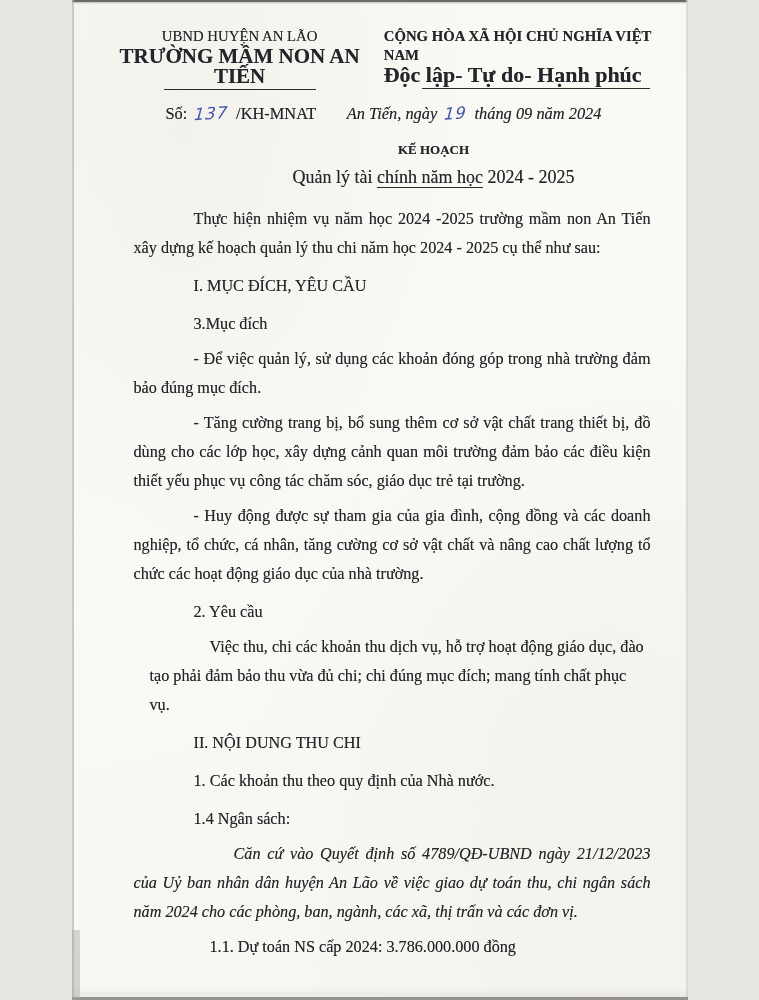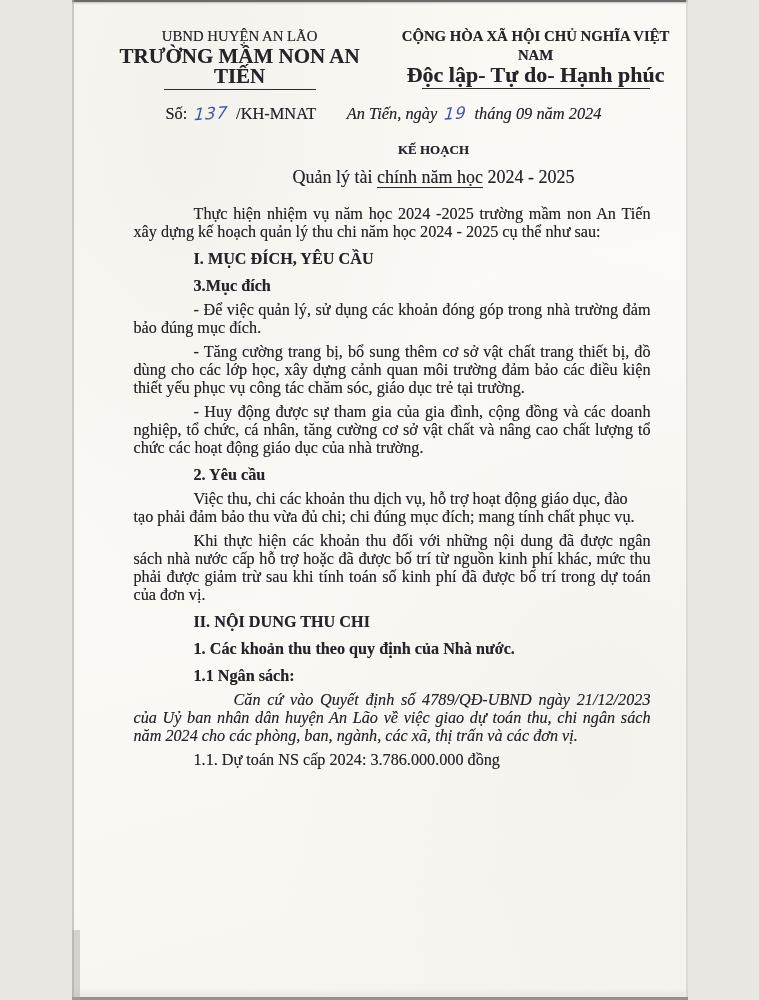--- a/index.html
+++ b/index.html
@@ -19,21 +19,21 @@
   .edge-top    { top:0; left:0; right:0; height:2px; background:#6a6a6a; box-shadow:0 1px 2px rgba(120,118,112,.45); }
   .edge-bottom { bottom:0; left:0; right:0; height:3px; background:#94928e; box-shadow:0 -3px 7px rgba(140,138,132,.28); }
   .edge-left   { top:0; bottom:0; left:0; width:2px; background:#b2b0aa; opacity:.65; }
   .edge-right  { top:0; bottom:0; right:0; width:2px; background:#d6d4ce; opacity:.8; }
   .corner-bl   { left:0; bottom:0; width:8px; height:70px; background:#a8a6a0; opacity:.45; }
   .crease      { position:absolute; left:702px; top:330px; width:1px; height:186px; background:#c6c4be; opacity:.85; }
 
   
   .header { display:flex; margin-top:27px; }
   .hdr-left  { width:272px; margin-left:48px; text-align:center; }
-  .hdr-right { width:344px; margin-left:24px; text-align:center; }
+  .hdr-right { width:344px; margin-left:24px; }
   .hdr-l1 { font-size:14.8px; line-height:19px; }
   .hdr-l1.b, .hdr-l2 { font-weight:bold; }
   .hdr-l2 { font-size:21px; line-height:20px; }
   .hdr-right .hdr-l2 { font-size:22px; }
   .rule { height:0; border-top:1.6px solid #2c2a30; margin:3px auto 0; }
   .rule-left { width:152px; }
   .rule-right { width:228px; }
 
   
   .ref-row { display:flex; align-items:baseline; margin-top:14px; }
@@ -48,26 +48,26 @@
 
   
   .title-wrap { width:724px; text-align:center; margin-top:14px; }
   .title1 { font-size:13px; font-weight:bold; line-height:24px; }
   .title2 { font-size:18px;  font-weight:normal; line-height:24px; margin-top:3px; }
   .title2 .u { border-bottom:1.7px solid #2c2a30; }
 
   
   .body { margin:16px 37px 0 62px; }
   .body p {
-    margin:6px 0 0 0; font-size:16.2px; line-height:18px;
+    margin:6px 0 0 0; font-size:16.2px; line-height:29px;
     text-align:justify; text-indent:60px;
   }
   .body p:first-child { margin-top:0; }
-  .body p.head { font-weight:bold; text-align:left; margin-top:9px; }
-  .body p.noj  { text-align:left; }
+  .body p.head { font-weight:normal; text-align:left; margin-top:9px; }
+  .body p.noj  { text-align:left;margin-left:16px; }
   .body p.cite { font-style:italic; text-indent:100px; }
 
   
   .stamp { position:absolute; left:700px; top:357px; opacity:.85; }
   .stamp text { font-family:"DejaVu Sans", sans-serif; text-shadow:none; }
 </style>
 </head>
 <body>
 
 <div class="page">
@@ -111,24 +111,23 @@
 
   <div class="body">
     <p>Thực hiện nhiệm vụ năm học 2024 -2025 trường mầm non An Tiến xây dựng kế hoạch quản lý thu chi năm học 2024 - 2025 cụ thể như sau:</p>
     <p class="head">I. MỤC ĐÍCH, YÊU CẦU</p>
     <p class="head">3.Mục đích</p>
     <p>- Để việc quản lý, sử dụng các khoản đóng góp trong nhà trường đảm bảo đúng mục đích.</p>
     <p>- Tăng cường trang bị, bổ sung thêm cơ sở vật chất trang thiết bị, đồ dùng cho các lớp học, xây dựng cảnh quan môi trường đảm bảo các điều kiện thiết yếu phục vụ công tác chăm sóc, giáo dục trẻ tại trường.</p>
     <p>- Huy động được sự tham gia của gia đình, cộng đồng và các doanh nghiệp, tổ chức, cá nhân, tăng cường cơ sở vật chất và nâng cao chất lượng tổ chức các hoạt động giáo dục của nhà trường.</p>
     <p class="head">2. Yêu cầu</p>
     <p class="noj">Việc thu, chi các khoản thu dịch vụ, hỗ trợ hoạt động giáo dục, đào tạo phải đảm bảo thu vừa đủ chi; chi đúng mục đích; mang tính chất phục vụ.</p>
-    <p>Khi thực hiện các khoản thu đối với những nội dung đã được ngân sách nhà nước cấp hỗ trợ hoặc đã được bố trí từ nguồn kinh phí khác, mức thu phải được giảm trừ sau khi tính toán số kinh phí đã được bố trí trong dự toán của đơn vị.</p>
     <p class="head">II. NỘI DUNG THU CHI</p>
     <p class="head">1. Các khoản thu theo quy định của Nhà nước.</p>
-    <p class="head">1.1 Ngân sách:</p>
+    <p class="head">1.4 Ngân sách:</p>
     <p class="cite">Căn cứ vào Quyết định số 4789/QĐ-UBND ngày 21/12/2023 của Uỷ ban nhân dân huyện An Lão về việc giao dự toán thu, chi ngân sách năm 2024 cho các phòng, ban, ngành, các xã, thị trấn và các đơn vị.</p>
     <p class="noj">1.1. Dự toán NS cấp 2024: 3.786.000.000 đồng</p>
   </div>
 
   <div class="crease"></div>
 
   <svg class="stamp" width="156" height="156" viewBox="0 0 156 156">
     <defs>
       <path id="stampArc" d="M 41.2 114.8 A 52 52 0 0 1 114.8 41.2" fill="none"></path>
     </defs>

